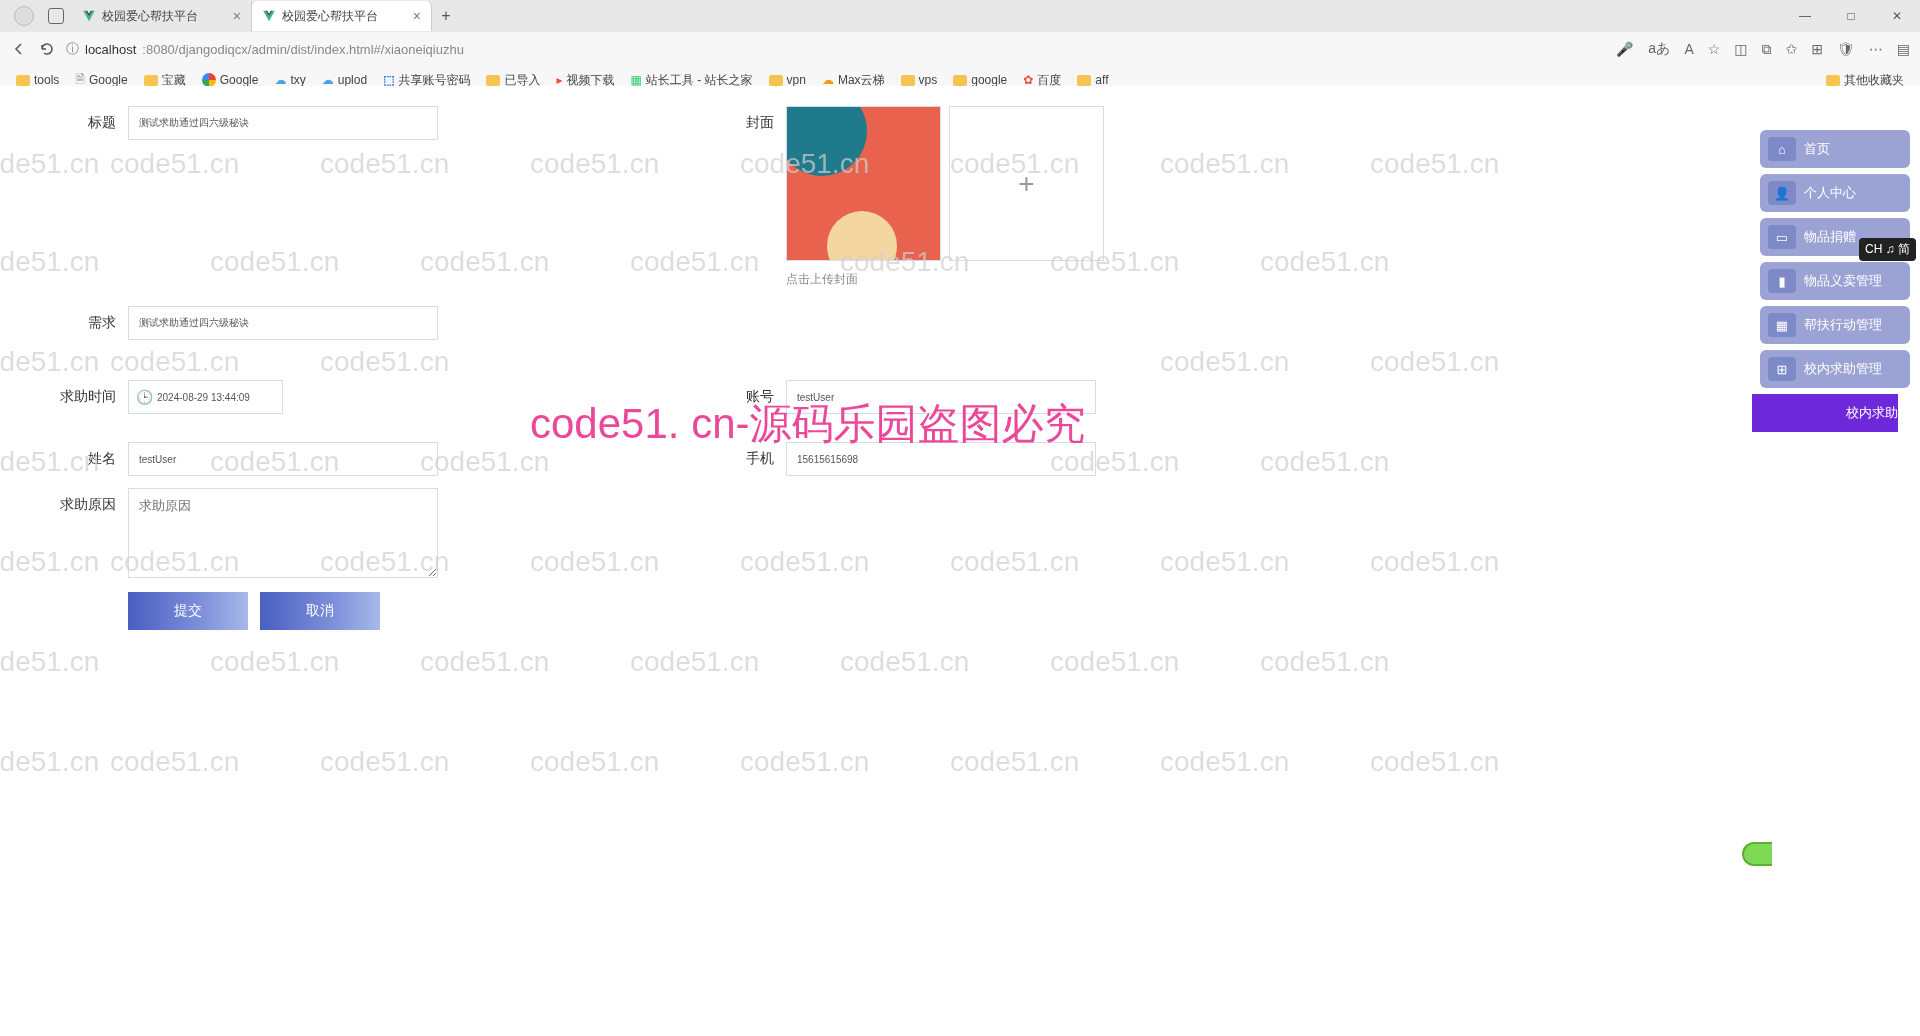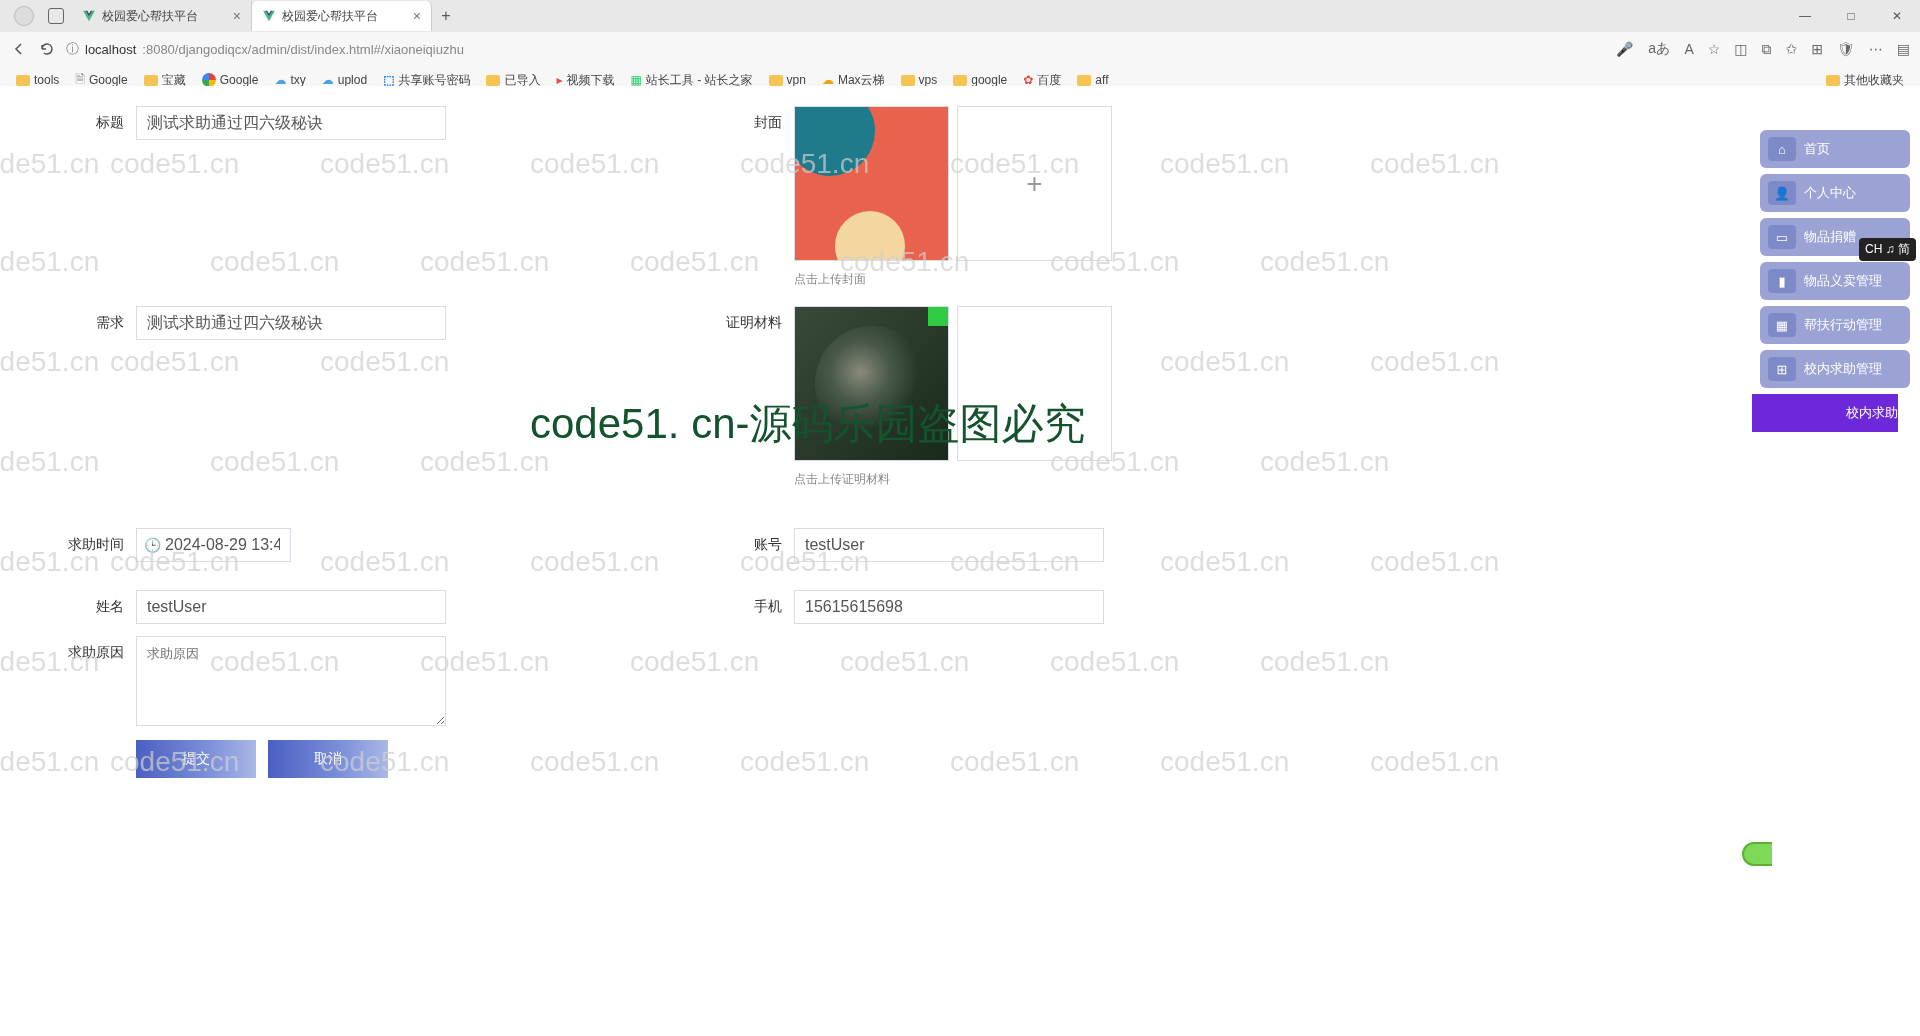--- a/index.html
+++ b/index.html
@@ -25,25 +25,25 @@
 .addr-right { display: flex; align-items: center; gap: 14px; color: #666; font-size: 14px; }
 
 .bookmarks { height: 28px; display: flex; align-items: center; padding: 0 10px; gap: 4px; font-size: 12px; color: #444; background: #f7f7f7; }
 .bm { display: flex; align-items: center; gap: 4px; padding: 2px 6px; white-space: nowrap; }
 .bm-folder { width: 14px; height: 11px; background: #f6c452; border-radius: 2px; }
 .bm-g { width: 14px; height: 14px; border-radius: 50%; background: conic-gradient(#ea4335 0 90deg,#fbbc05 90deg 180deg,#34a853 180deg 270deg,#4285f4 270deg 360deg); }
 .bm-spacer { flex: 1; }
 
 
 .content { position: absolute; top: 86px; left: 0; right: 0; bottom: 0; background: #fff; }
-.form-area { padding: 20px 0 0 8px; }
+.form-area { padding: 20px 0 0 0; }
 .row { display: flex; }
 .col { display: flex; align-items: flex-start; }
 .label { width: 128px; text-align: right; font-size: 14px; color: #333; padding-right: 12px; padding-top: 8px; }
-.input { height: 34px; border: 1px solid #d8dce5; padding: 0 10px; font-size: 16px; color: #555; background: #fff; }
+.input { height: 34px; border: 1px solid #d8dce5; padding: 0 10px; font-size: 10px; color: #555; background: #fff; }
 .input.w310 { width: 310px; }
 .input.w155 { width: 155px; }
 .textarea { width: 310px; height: 90px; border: 1px solid #d8dce5; padding: 8px 10px; font-size: 13px; color: #999; resize: both; }
 .date-wrap { position: relative; }
 .date-ico { position: absolute; left: 8px; top: 9px; color: #bbb; font-size: 14px; }
 .input.date { padding-left: 28px; }
 
 .upload-group { display: flex; gap: 8px; }
 .thumb { width: 155px; height: 155px; border: 1px solid #d8dce5; display: flex; align-items: center; justify-content: center; overflow: hidden; }
 .thumb.add { color: #999; font-size: 28px; font-weight: 300; }
@@ -64,21 +64,21 @@
 .sidebar { position: absolute; right: 10px; top: 44px; width: 150px; }
 .side-item { height: 38px; background: #9aa3d4; margin-bottom: 6px; border-radius: 6px; display: flex; align-items: center; padding-left: 8px; color: #fff; font-size: 13px; gap: 8px; position: relative; }
 .side-item.active { background: #6d28d9; border-radius: 0; margin-left: -8px; width: 146px; justify-content: flex-end; }
 .side-ico { width: 28px; height: 24px; background: #7e89c7; border-radius: 4px; display: flex; align-items: center; justify-content: center; font-size: 13px; }
 .ime-badge { position: absolute; right: -6px; top: 108px; background: #222; color: #fff; font-size: 12px; padding: 3px 6px; border-radius: 4px; }
 .blob { position: absolute; right: 148px; bottom: 170px; width: 30px; height: 24px; background: #7ed957; border-radius: 14px 0 0 14px; border: 2px solid #5bb030; border-right: none; }
 
 
 .wm-layer { position: absolute; inset: 0; pointer-events: none; }
 .wm { position: absolute; color: #d0d0d0; font-size: 28px; font-family: Arial; opacity: 0.7; white-space: nowrap; }
-.wm-red { position: absolute; color: #14532d; font-size: 42px; font-family: "SimHei", Arial; left: 530px; top: 310px; }
+.wm-red { position: absolute; color: #ec4899; font-size: 42px; font-family: "SimHei", Arial; left: 530px; top: 310px; }
 
 svg { display: block; }
 </style>
 </head>
 <body>
 
 <div class="browser-top">
   <div class="tab-strip">
     <div class="avatar-ico"></div>
     <div class="tabview-ico"></div>
@@ -230,32 +230,20 @@
           <div class="hint">点击上传封面</div>
         </div>
       </div>
     </div>
 
     <div class="row" style="margin-top:18px">
       <div class="col">
         <div class="label">需求</div>
         <input class="input w310" value="测试求助通过四六级秘诀" style="">
       </div>
-      <div class="col" style="margin-left:260px">
-        <div class="label" style="width:88px">证明材料</div>
-        <div>
-          <div class="upload-group">
-            <div class="thumb">
-                <div class="proof-img"></div>
-              </div>
-            <div class="thumb2"></div>
-          </div>
-          <div class="hint">点击上传证明材料</div>
-        </div>
-      </div>
     </div>
 
     <div class="row" style="margin-top:40px">
       <div class="col">
         <div class="label">求助时间</div>
         <div class="date-wrap">
           <span class="date-ico">🕒</span>
           <input class="input date w155" value="2024-08-29 13:44:09" style="">
         </div>
       </div>

